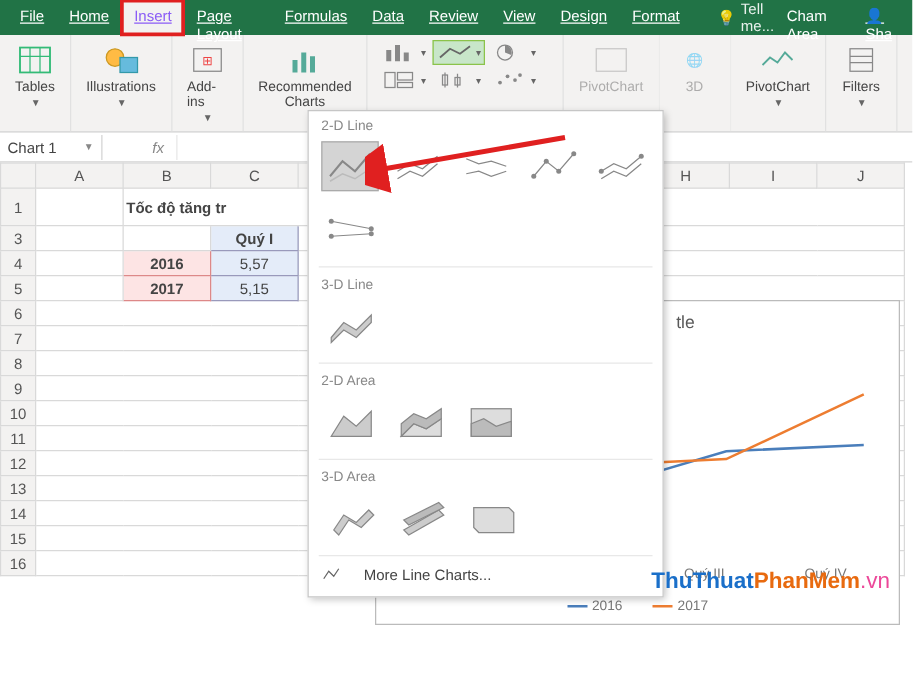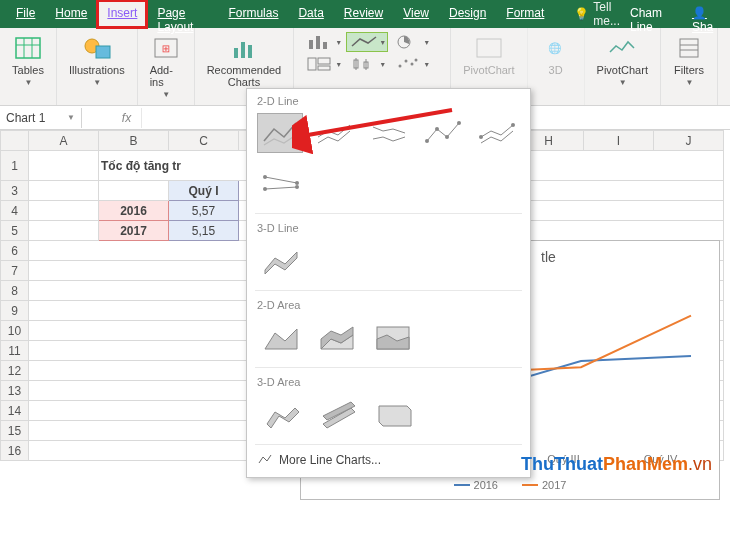--- a/index.html
+++ b/index.html
@@ -48,39 +48,39 @@
 .title-cell { font-weight: bold; font-size: 15px; text-align: left; padding-left: 2px;}
 .dot { width: 6px; height: 6px; border: 1px solid #e02020; border-radius: 50%; position: absolute; background: #fff; }
 
 
 .gallery { position: absolute; left: 246px; top: 88px; width: 285px; background: #fff; border: 1px solid #c6c6c6; box-shadow: 2px 2px 6px rgba(0,0,0,.25); z-index: 20; padding-bottom: 4px; }
 .gallery .sect { font-size: 11px; color: #888; padding: 6px 10px 4px; }
 .gallery .row { display: flex; gap: 8px; padding: 2px 10px 8px; }
 .gallery .thumb { width: 48px; height: 40px; border: 1px solid transparent; display: flex; align-items: center; justify-content: center; cursor: pointer; }
 .gallery .thumb.sel { background: #d4d4d4; border: 1px solid #aaa; }
 .gallery hr { border: none; border-top: 1px solid #e8e8e8; margin: 2px 8px; }
-.gallery .more { display: flex; align-items: center; gap: 6px; padding: 6px 10px; font-size: 12px; color: #444; cursor: pointer; }
+.gallery .more { display: flex; align-items: center; gap: 18px; padding: 6px 10px; font-size: 12px; color: #444; cursor: pointer; }
 
 
 .chartobj { position: absolute; left: 300px; top: 240px; width: 420px; height: 260px; background: #fff; border: 1px solid #bbb; }
 .chart-title { position: absolute; left: 180px; top: 8px; font-size: 14px; color: #595959; }
 .xlabels { position: absolute; bottom: 34px; left: 20px; right: 10px; display: flex; font-size: 11px; color: #777; }
 .xlabels span { flex: 1; text-align: center; }
 .legend { position: absolute; bottom: 8px; left: 0; right: 0; display: flex; justify-content: center; gap: 24px; font-size: 11px; color: #777; }
 .leg-item { display: flex; align-items: center; gap: 4px; }
 .leg-sw { width: 16px; height: 2px; }
 
 
 .arrow-ann { position: absolute; left: 292px; top: 108px; pointer-events: none; z-index: 30; }
 
 
 .watermark { position: absolute; right: 18px; bottom: 70px; font-size: 18px; font-weight: bold; font-family: Arial, sans-serif; z-index: 40; }
 .watermark .w1 { color: #1a6fc9; }
 .watermark .w2 { color: #e86a0f; }
-.watermark .w3 { color: #c2410c; font-weight: normal; }
+.watermark .w3 { color: #ec4899; font-weight: normal; }
 
 .hcell-year { background: #fde4e4 !important; border: 1px solid #d88 !important; }
 .hcell-val  { background: #e4ecf9 !important; border: 1px solid #99b !important; }
 .hcell-hdr  { background: #e4ecf9 !important; border: 1px solid #99b !important; }
 </style>
 </head>
 <body>
 
 <div class="tabbar">
   <div class="tab">File</div>
@@ -90,21 +90,21 @@
   <div class="tab">Formulas</div>
   <div class="tab">Data</div>
   <div class="tab">Review</div>
   <div class="tab">View</div>
   <div class="tab">Design</div>
   <div class="tab">Format</div>
   <div class="tellme">
     <span>💡</span>
     <span>Tell me...</span>
   </div>
-  <div class="user">Cham Line</div>
+  <div class="user">Cham Area</div>
   <div class="share">
     <span>👤</span> <span>Sha</span>
   </div>
 </div>
 
 <div class="ribbon">
   <div class="group">
     <div class="group-btn">
       <span class="ico">
           <svg width="26" height="22">

